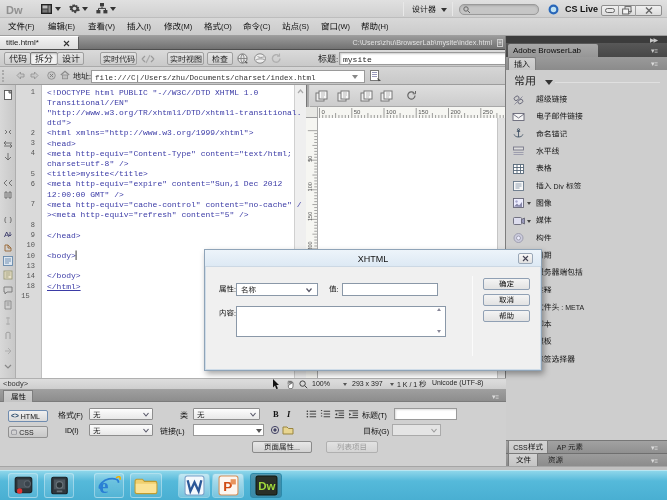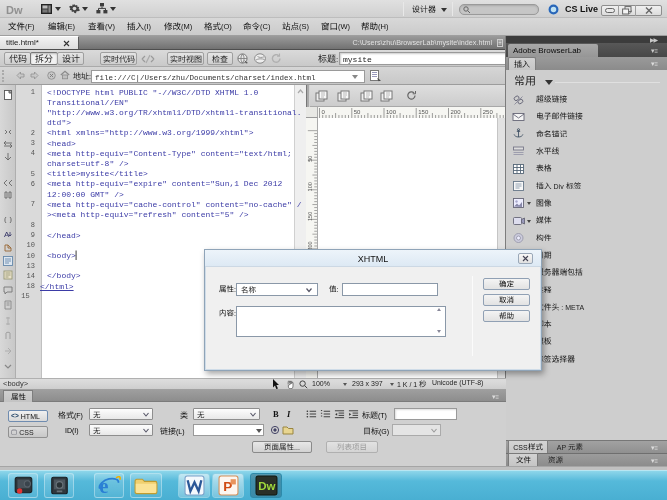--- a/index.html
+++ b/index.html
@@ -290,21 +290,21 @@
 <div style="position:absolute;left:16px;top:220.86px;width:22px;height:9px;font:7px 'Liberation Mono';color:#555;text-align:right;padding-right:3px;">8</div>
 <div style="position:absolute;left:16px;top:231.08px;width:22px;height:9px;font:7px 'Liberation Mono';color:#555;text-align:right;padding-right:3px;">9</div>
 <div style="position:absolute;left:47px;top:230.58px;width:250px;height:10px;font:8px/10px 'Liberation Mono';color:#3b3ba6;white-space:pre;">&lt;/head&gt;</div>
 <div style="position:absolute;left:16px;top:241.3px;width:22px;height:9px;font:7px 'Liberation Mono';color:#555;text-align:right;padding-right:3px;">10</div>
 <div style="position:absolute;left:16px;top:251.52px;width:22px;height:9px;font:7px 'Liberation Mono';color:#555;text-align:right;padding-right:3px;">10</div>
 <div style="position:absolute;left:47px;top:251.02px;width:250px;height:10px;font:8px/10px 'Liberation Mono';color:#3b3ba6;white-space:pre;">&lt;body&gt;<span style="color:#000;letter-spacing:-3px">▏</span></div>
 <div style="position:absolute;left:16px;top:261.74px;width:22px;height:9px;font:7px 'Liberation Mono';color:#555;text-align:right;padding-right:3px;">13</div>
 <div style="position:absolute;left:16px;top:271.96000000000004px;width:22px;height:9px;font:7px 'Liberation Mono';color:#555;text-align:right;padding-right:3px;">14</div>
 <div style="position:absolute;left:47px;top:271.46000000000004px;width:250px;height:10px;font:8px/10px 'Liberation Mono';color:#3b3ba6;white-space:pre;">&lt;/body&gt;</div>
 <div style="position:absolute;left:16px;top:282.18px;width:22px;height:9px;font:7px 'Liberation Mono';color:#555;text-align:right;padding-right:3px;">18</div>
-<div style="position:absolute;left:40px;top:281.68px;width:250px;height:10px;font:8px/10px 'Liberation Mono';color:#3b3ba6;white-space:pre;text-decoration:underline;">&lt;/html&gt;</div>
+<div style="position:absolute;left:47px;top:281.68px;width:250px;height:10px;font:8px/10px 'Liberation Mono';color:#3b3ba6;white-space:pre;text-decoration:underline;">&lt;/html&gt;</div>
 <div style="position:absolute;left:16px;top:292.4px;width:22px;height:9px;font:7px 'Liberation Mono';color:#555;text-align:center;padding-right:3px;">15</div>
 <div style="position:absolute;left:306px;top:85px;width:3px;height:293px;background:#aaa;border-left:1px solid #777;"></div>
 <div style="position:absolute;left:310px;top:85px;width:196px;height:22px;background:linear-gradient(#dedede,#cccccc);border-bottom:1px solid #a8a8a8;"></div>
 <svg style="position:absolute;left:315px;top:90px;width:14px;height:12px;" viewBox="0 0 14 12">
     <rect x="1" y="3" width="8" height="8" fill="#eee" stroke="#777"></rect>
     <rect x="4" y="1" width="8" height="8" fill="#f8f8f8" stroke="#777"></rect>
     <path d="M6 3h4M6 5h4M6 7h3" stroke="#aaa" stroke-width="0.8"></path>
   </svg>
 <svg style="position:absolute;left:337px;top:90px;width:14px;height:12px;" viewBox="0 0 14 12">
     <rect x="1" y="3" width="8" height="8" fill="#eee" stroke="#777"></rect>

